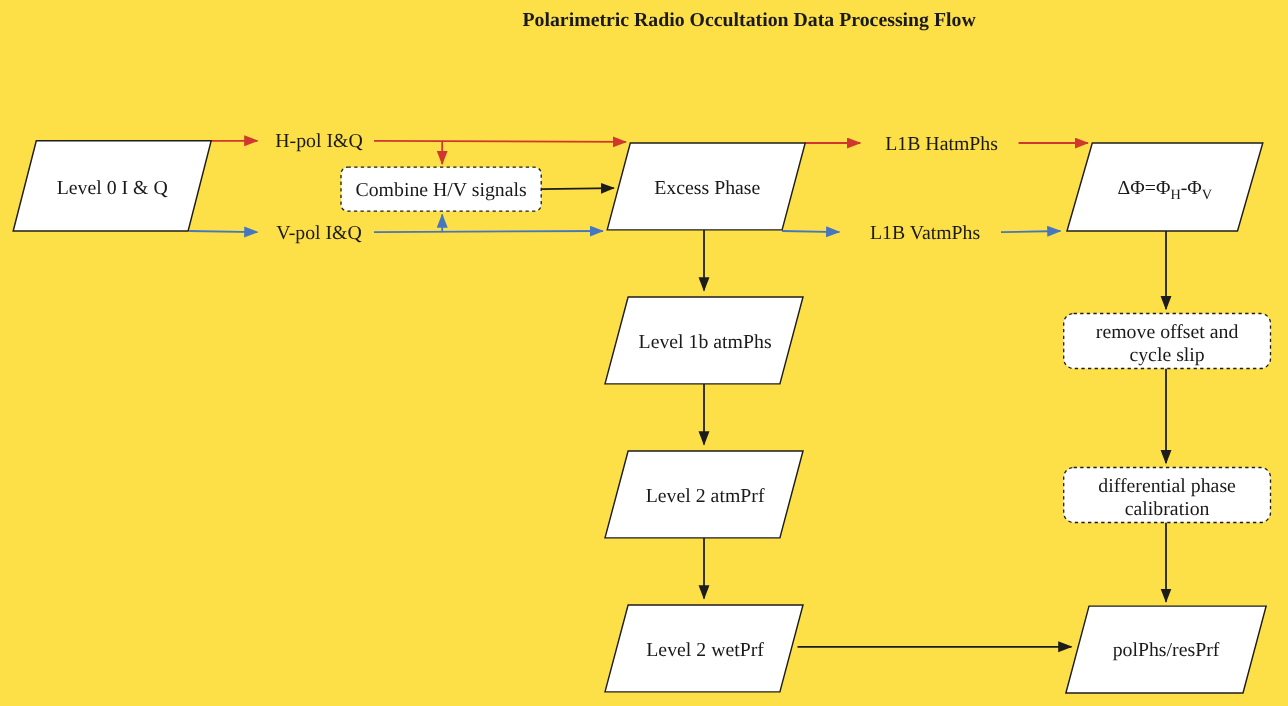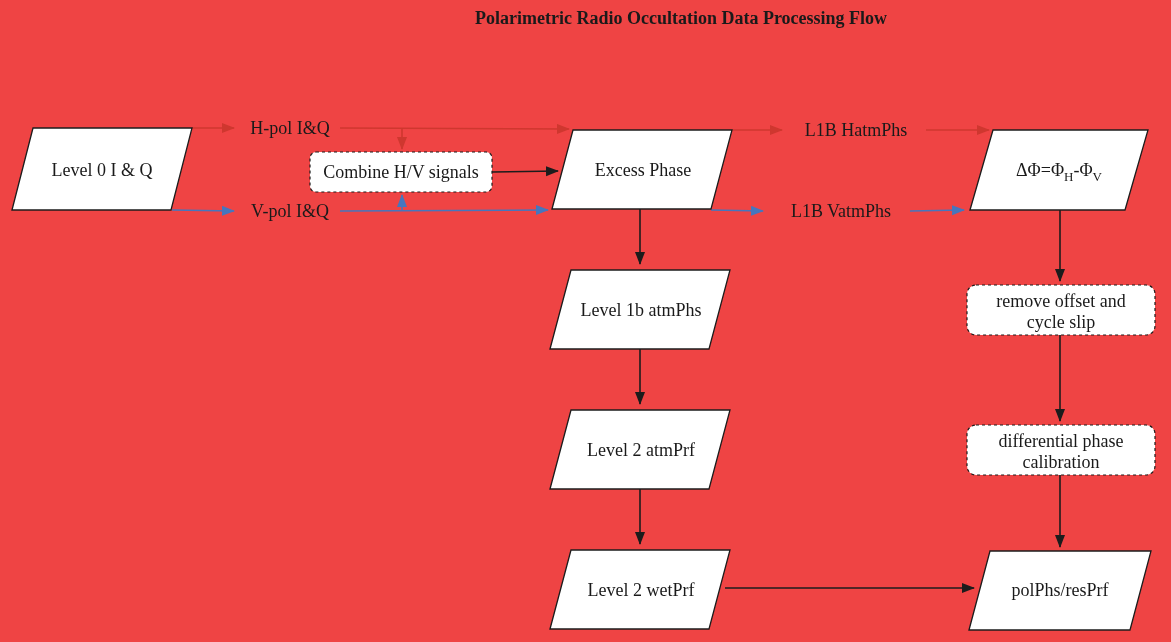--- a/index.html
+++ b/index.html
@@ -1,16 +1,16 @@
 <!DOCTYPE html>
 <html><head>
 <meta charset="utf-8">
 <style>
   html, body { margin: 0; padding: 0; background: #ffffff; }
-  .canvas { position: relative; width: 1171px; height: 642px; background: #ef4444; overflow: hidden; }
+  .canvas { position: relative; width: 1171px; height: 642px; background: #fde047; overflow: hidden; }
   svg { display: block; }
   text { font-family: "Liberation Serif", "DejaVu Serif", serif; fill: #1a1a1a; }
   .node-shape { fill: #ffffff; stroke: #1c1c1c; stroke-width: 1.3; }
   .dashed-box { fill: #ffffff; stroke: #1c1c1c; stroke-width: 1.2; stroke-dasharray: 3 3; }
   .edge { fill: none; stroke-width: 1.6; }
   .node-label { font-size: 18px; }
   .edge-label { font-size: 18px; }
   .title-label { font-size: 18px; font-weight: bold; }
 </style>
 </head>

